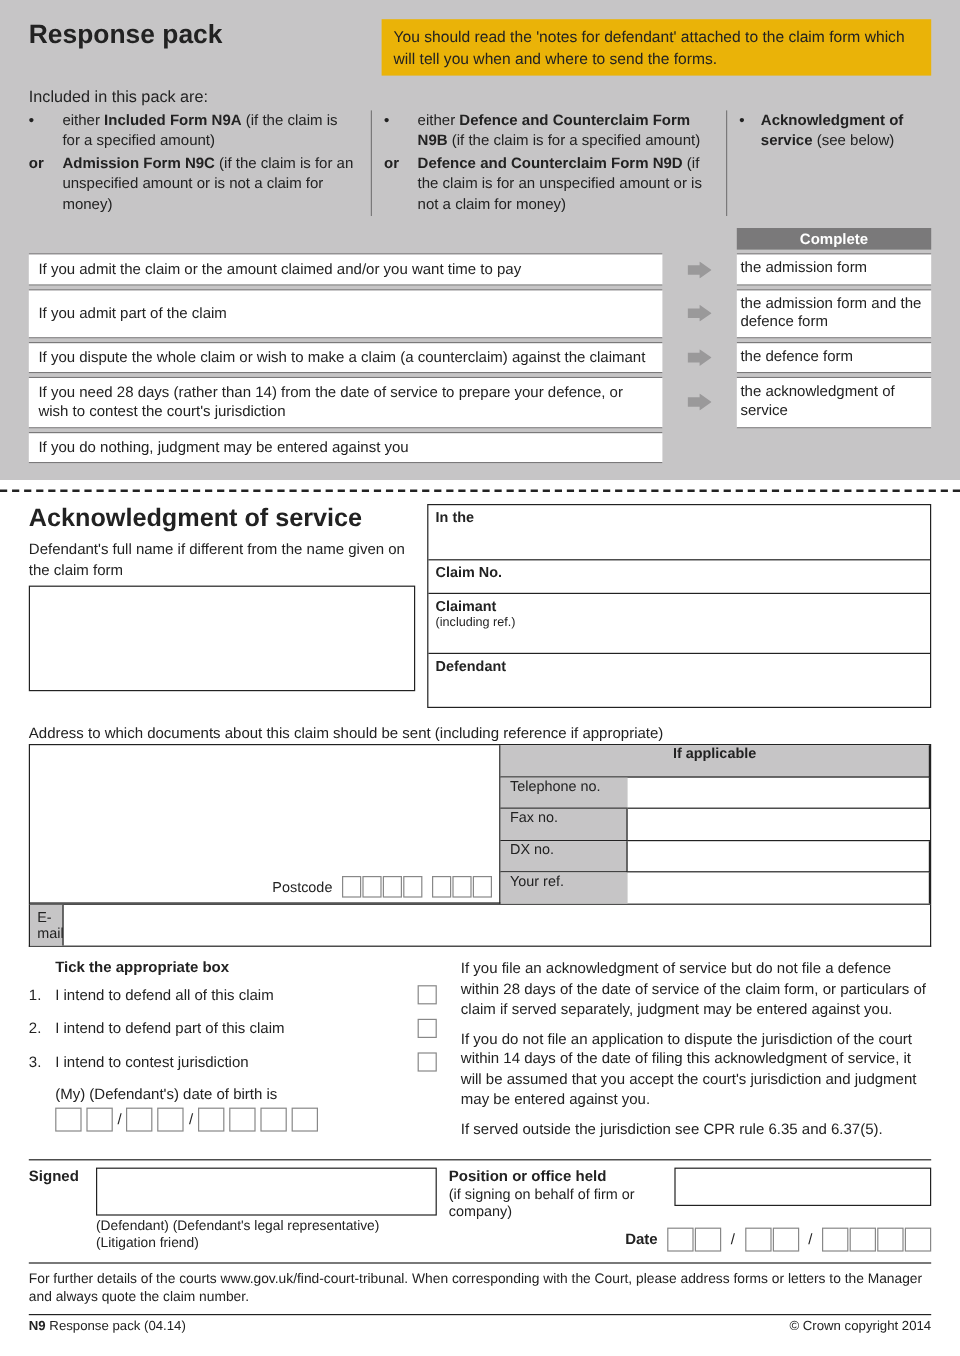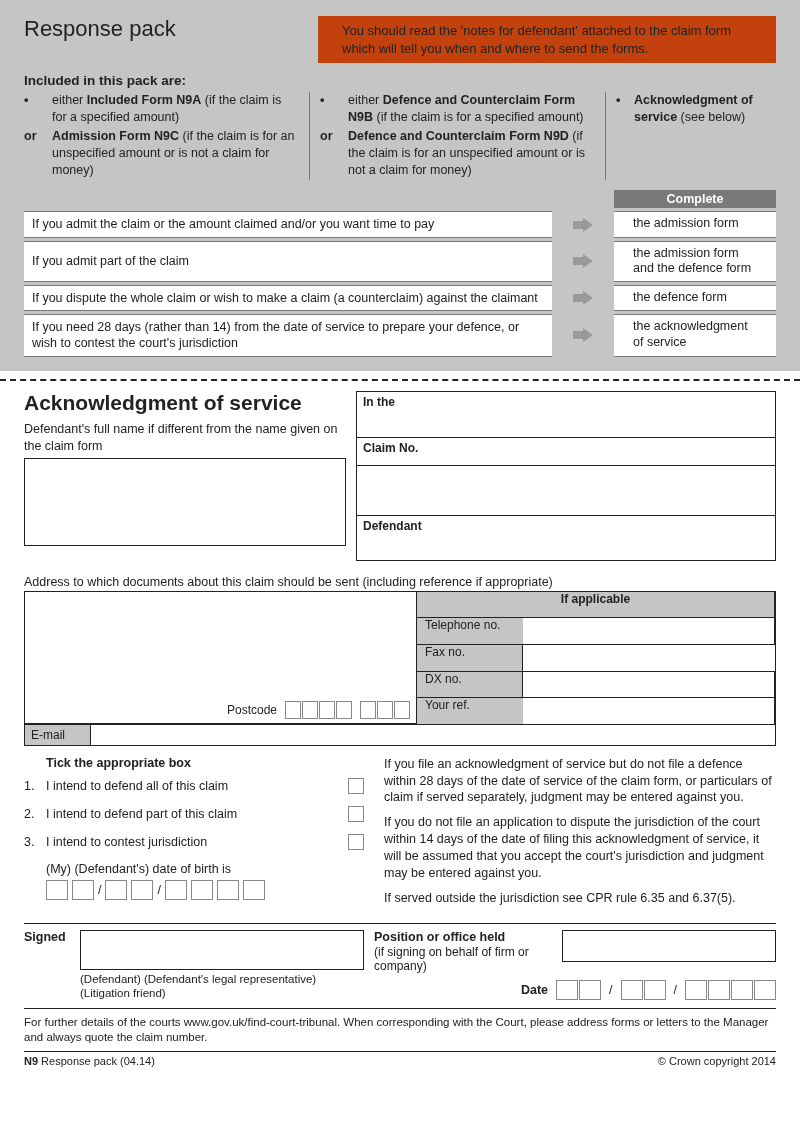--- a/index.html
+++ b/index.html
@@ -1,37 +1,37 @@
 <!DOCTYPE html>
 <html><head>
 <meta charset="utf-8">
 <style>
   * { box-sizing: border-box; margin: 0; padding: 0; }
   body { font-family: Arial, Helvetica, sans-serif; font-size: 12.5px; width: 800px; background: #fff; color: #222; }
   .page { width: 800px; padding: 22px 24px 10px 24px; }
   .top { background: #c6c5c6; padding: 8px 10px 14px 10px; margin: -22px -24px 0 -24px; padding-left: 24px; padding-right: 24px; padding-top: 16px;}
   .top-row { display: flex; gap: 14px; align-items: flex-start; }
-  h1 { font-size: 22px; font-weight: 400; flex: 0 0 280px; }
-  .notebox { background: #c2410c; padding: 6px 24px; flex: 1; font-size: 13px; line-height: 1.35; }
-  .included-label { font-weight: 700; margin-top: 10px; font-size: 13.5px;}
+  h1 { font-size: 22px; font-weight: 700; flex: 0 0 280px; }
+  .notebox { background: #eab308; padding: 6px 10px; flex: 1; font-size: 13px; line-height: 1.35; }
+  .included-label { font-weight: 400; margin-top: 10px; font-size: 13.5px;}
   .included { display: flex; margin-top: 4px; gap: 10px; }
   .inc-col { flex: 1; font-size: 12.5px; line-height: 1.35; }
   .inc-col.narrow { flex: 0 0 160px;}
   .inc-divider { width: 1px; background: #7a797a; }
   .bullet-row { display: flex; gap: 6px; margin-bottom: 2px;}
   .bullet-row .b { flex: 0 0 22px; font-weight:700; text-align:left;}
   .bullet-row .t { flex: 1;}
   .grid { margin-top: 10px; }
   .grid-head { display:flex; }
   .grid-head .spacer { flex: 1;}
   .grid-head .comp { width: 162px; background:#7a797a; color:#fff; text-align:center; font-weight:700; padding:2px 0; font-size:12.5px;}
   .grid-row { display:flex; align-items:stretch; gap:16px; margin-top:3px;}
   .grid-row .left { flex:1; background:#fff; border-top:1px solid #7a797a; border-bottom:1px solid #7a797a; padding:4px 8px; font-size:12.5px; line-height:1.3; min-height:22px; display:flex; align-items:center;}
   .grid-row .arrow { width:30px; display:flex; align-items:center; justify-content:center;}
-  .grid-row .right { width:162px; background:#fff; border-top:1px solid #7a797a; border-bottom:1px solid #7a797a; padding:4px 19px; font-size:12.5px; line-height:1.25;}
+  .grid-row .right { width:162px; background:#fff; border-top:1px solid #7a797a; border-bottom:1px solid #7a797a; padding:4px 3px; font-size:12.5px; line-height:1.25;}
   .grid-row.last .left { border-bottom: none; margin-bottom:0;}
   .arrow svg { display:block;}
   .dash { border: none; border-top: 2px dashed #222; margin: 8px -24px 10px -24px;}
   .ack-row { display:flex; gap:10px; }
   .ack-left { flex: 1;}
   .ack-left h2 { font-size:21px; font-weight:800; margin-bottom:6px;}
   .ack-left .sub { font-size:12.5px; line-height:1.35; margin-bottom:4px;}
   .bigbox { border:1px solid #222; height:88px;}
   .casebox { width: 420px; border:1px solid #222; font-size:12px;}
   .case-row { display:flex; border-bottom:1px solid #222; min-height:28px;}
@@ -45,21 +45,21 @@
   .addr-grid > div:nth-child(3n){ border-right:none;}
   .addr-main { grid-row: span 5; position:relative; min-height:132px;}
   .addr-head { text-align:center; font-weight:700; background:#c6c5c6;}
   .addr-lbl { background:#c6c5c6;}
   .addr-val {}
   .addr-grid .nb { border-bottom:none;}
   .postcode-row { position:absolute; bottom:4px; right:6px; display:flex; align-items:center; gap:8px; font-size:12px;}
   .pc-boxes { display:flex; gap:1px;}
   .pc-boxes .c { width:16px; height:18px; border:1px solid #888;}
   .email-row { display:flex; border:1px solid #222; border-top:none;}
-  .email-row .lbl { width:66px; padding:3px 6px; font-size:12px; background:#c6c5c6; border-right:1px solid #222;}
+  .email-row .lbl { width:28px; padding:3px 6px; font-size:12px; background:#c6c5c6; border-right:1px solid #222;}
   .email-row .val { flex:1;}
   .tick-section { display:flex; gap:20px; margin-top:10px;}
   .tick-left { flex: 0 0 340px;}
   .tick-left .hdr { font-weight:700; margin-bottom:8px; margin-left:22px;}
   .tick-item { display:flex; align-items:center; margin-bottom:12px; font-size:12.5px;}
   .tick-item .num { width:22px;}
   .tick-item .txt { flex:1;}
   .tick-item .box { width:16px; height:16px; border:1px solid #888; margin-left:10px;}
   .dob-lbl { margin-left:22px; margin-top:2px;}
   .dob { display:flex; align-items:center; gap:4px; margin-left:22px; margin-top:4px;}
@@ -161,20 +161,25 @@
       </div>
       <div class="grid-row">
         <div class="left">If you need 28 days (rather than 14) from the date of service to prepare your defence, or wish to contest the court's jurisdiction</div>
         <div class="arrow">
             <svg width="20" height="14">
               <path d="M0 3 L10 3 L10 0 L20 7 L10 14 L10 11 L0 11 Z" fill="#9a999a"></path>
             </svg>
           </div>
         <div class="right">the acknowledgment of service</div>
       </div>
+      <div class="grid-row last">
+        <div class="left" style="border-bottom:1px solid #7a797a">If you do nothing, judgment may be entered against you</div>
+        <div class="arrow"></div>
+        <div style="width:162px"></div>
+      </div>
     </div>
   </div>
 
   <hr class="dash">
 
   <div class="ack-row">
     <div class="ack-left">
       <h2>Acknowledgment of service</h2>
       <div class="sub">Defendant's full name if different from the name given on the claim form</div>
       <div class="bigbox"></div>
@@ -182,20 +187,21 @@
     <div class="casebox">
       <div class="case-row" style="min-height:46px">
         <div class="case-label">In the</div>
         <div class="case-val"></div>
       </div>
       <div class="case-row">
         <div class="case-label">Claim No.</div>
         <div class="case-val"></div>
       </div>
       <div class="case-row" style="min-height:50px">
+        <div class="case-label"><span>Claimant</span><br><span class="small">(including ref.)</span></div>
         <div class="case-val"></div>
       </div>
       <div class="case-row" style="min-height:44px">
         <div class="case-label">Defendant</div>
         <div class="case-val"></div>
       </div>
     </div>
   </div>
 
   <div class="addr-label">Address to which documents about this claim should be sent (including reference if appropriate)</div>

